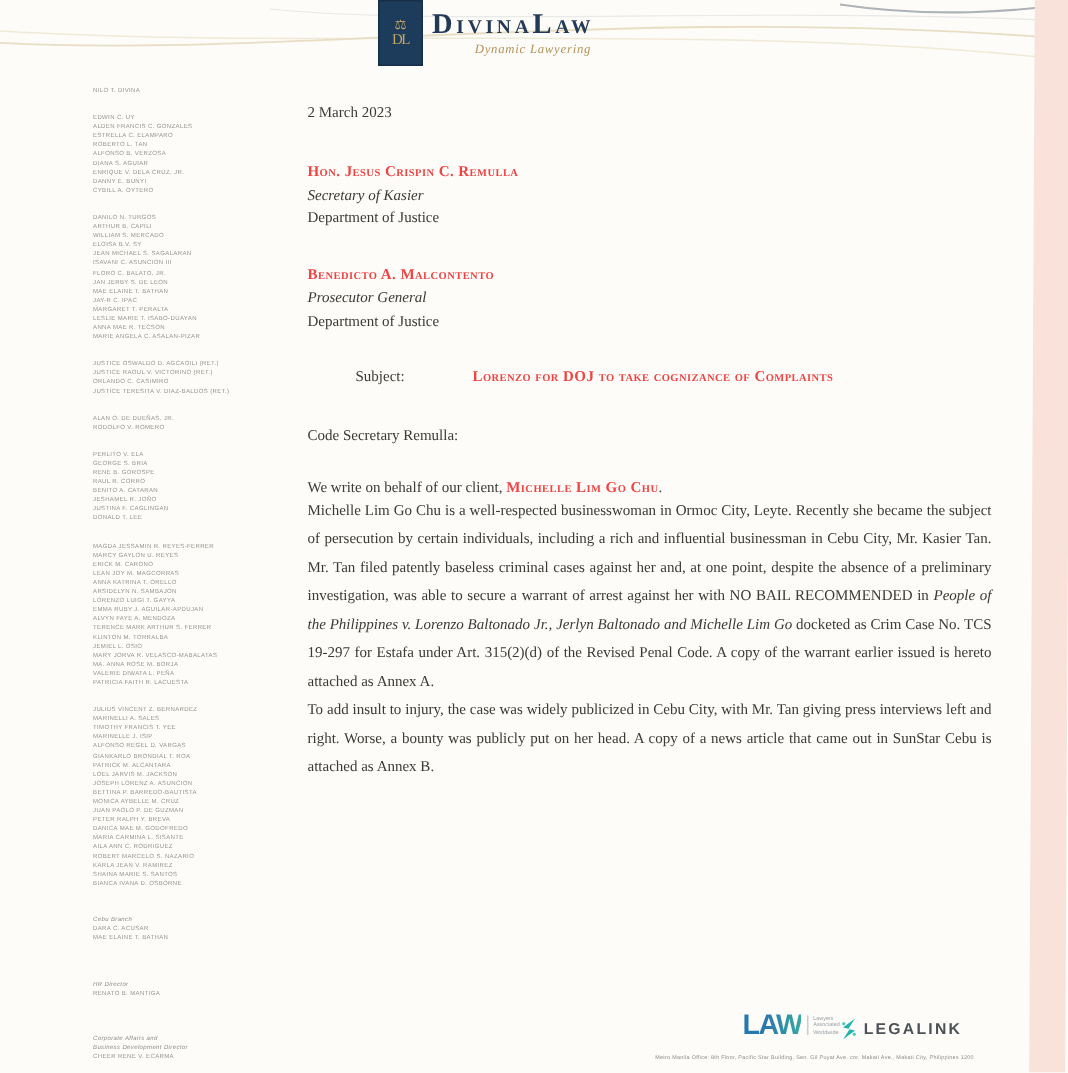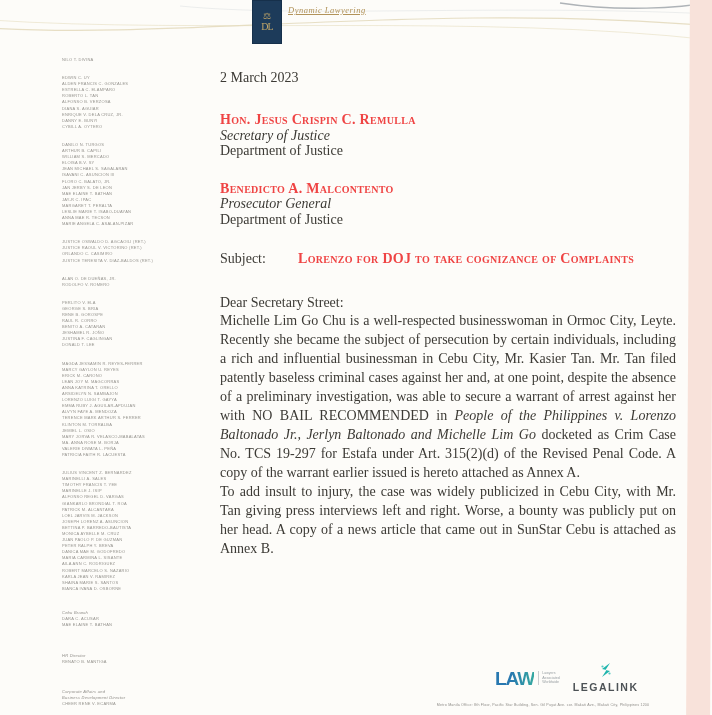--- a/index.html
+++ b/index.html
@@ -24,63 +24,63 @@
   }
   .logo-scales{font-size:9px;margin-bottom:1px;}
   .logo-dl{font-size:10px;letter-spacing:-1px;font-family:Liberation Serif, serif;}
   .wordmark-wrap{margin-left:6px;margin-top:6px;}
   .wordmark{
     font-variant:small-caps;font-size:19px;font-weight:600;letter-spacing:2.5px;
     color:#233a56;font-family:"Liberation Serif",serif;
   }
   .tagline{
     text-align:right;font-style:italic;font-size:8.5px;color:#b2935a;
-    letter-spacing:0.5px;margin-top:-1px;padding-right:2px;text-decoration:underline;
+    letter-spacing:0.5px;margin-top:-1px;padding-right:2px;
   }
   
   .sidebar{
     position:absolute;left:62px;top:57px;width:135px;
     font-family:"Liberation Sans",sans-serif;
     font-size:4px;line-height:6.1px;letter-spacing:0.25px;
     color:#95938e;
   }
   .sb-group{white-space:pre-line;margin-bottom:12px;}
   .sb-head{font-style:italic;color:#8d8b86;white-space:pre-line;}
   
   .letter{
-    position:absolute;left:220px;top:62px;width:456px;
-    color:#3c3a35;font-size:14px;
+    position:absolute;left:205px;top:62px;width:456px;
+    color:#3c3a35;font-size:10px;
   }
   .date-line{margin-top:8px;}
   .addr{margin-top:26px;line-height:15.5px;}
   .addr2{margin-top:22px;line-height:15.5px;}
   .sc-bold{font-variant:small-caps;font-weight:bold;letter-spacing:0.3px;color:#ef4444;}
   .it{font-style:italic;}
   .subject-row{margin-top:24px;display:flex;}
-  .subject-label{width:78px;flex:0 0 78px;}
+  .subject-label{width:78px;flex:0 0 78px;margin-left:32px;}
   .salutation{margin-top:28px;}
   .intro{margin-top:24px;}
   .para{text-align:justify;line-height:19px;}
   .para2{text-align:justify;line-height:19px;}
   
   .footer-logos{
-    position:absolute;bottom:22px;left:495px;display:flex;align-items:center;gap:13px;
+    position:absolute;bottom:22px;left:495px;display:flex;align-items:flex-end;
     font-family:"Liberation Sans",sans-serif;
   }
   .law-wrap{display:flex;align-items:center;gap:4px;}
   .law-letters{
     font-weight:800;font-size:19px;letter-spacing:-1px;line-height:1;
     background:linear-gradient(90deg,#2878b0 40%,#35a8a0);
     -webkit-background-clip:text;background-clip:text;color:transparent;
   }
   .law-caption{
     font-size:3.6px;line-height:4.6px;color:#9aa0a4;white-space:pre-line;
     border-left:0.5px solid #c9cdd0;padding-left:3px;
   }
-  .legalink-wrap{display:flex;align-items:center;gap:4px;flex-direction:column;}
+  .legalink-wrap{display:flex;align-items:center;gap:4px;}
   .legalink-word{font-weight:700;font-size:10.5px;letter-spacing:1.5px;color:#4d5256;}
   .footer-address{
     position:absolute;bottom:8px;left:388px;width:310px;text-align:center;
     font-family:"Liberation Sans",sans-serif;font-size:3.6px;color:#8f8d89;
     letter-spacing:0.2px;
   }
 </style>
 </head>
 <body>
 
@@ -92,20 +92,21 @@
 </svg>
 
 <div class="pink-strip"></div>
 
 <div class="logo-block">
   <div class="logo-square">
     <div class="logo-scales">⚖</div>
     <div class="logo-dl">DL</div>
   </div>
   <div class="wordmark-wrap">
+    <div class="wordmark">DivinaLaw</div>
     <div class="tagline">Dynamic Lawyering</div>
   </div>
 </div>
 
 <div class="sidebar">
   <div class="sb-group">NILO T. DIVINA</div>
   <div class="sb-group">EDWIN C. UY
 ALDEN FRANCIS C. GONZALES
 ESTRELLA C. ELAMPARO
 ROBERTO L. TAN
@@ -193,37 +194,38 @@
     <div style="white-space:pre-line;">CHEER RENE V. ECARMA</div>
   </div>
 
 </div>
 
 <div class="letter">
   <div class="date-line">2 March 2023</div>
 
   <div class="addr">
     <div class="sc-bold">Hon. Jesus Crispin C. Remulla</div>
-    <div class="it">Secretary of Justice</div>
+    <div class="it">Secretary of Kasier</div>
     <div>Department of Justice</div>
   </div>
 
   <div class="addr2">
     <div class="sc-bold">Benedicto A. Malcontento</div>
     <div class="it">Prosecutor General</div>
     <div>Department of Justice</div>
   </div>
 
   <div class="subject-row">
     <span class="subject-label">Subject:</span>
     <span class="sc-bold">Lorenzo for DOJ to take cognizance of Complaints</span>
   </div>
 
-  <div class="salutation">Dear Secretary Street:</div>
-
+  <div class="salutation">Code Secretary Remulla:</div>
+
+  <div class="intro"><span>We write on behalf of our client, </span><span class="sc-bold">Michelle Lim Go Chu</span><span>.</span></div>
 
   <div class="para"><span>Michelle Lim Go Chu is a well-respected businesswoman in Ormoc City, Leyte.  Recently she became the subject of persecution by certain individuals, including a rich and influential businessman in Cebu City, Mr. Kasier Tan. Mr. Tan filed patently baseless criminal cases against her and, at one point, despite the absence of a preliminary investigation, was able to secure a warrant of arrest against her with NO BAIL RECOMMENDED in </span><span class="it">People of the Philippines v. Lorenzo Baltonado Jr., Jerlyn Baltonado and Michelle Lim Go</span><span> docketed as Crim Case No. TCS 19-297 for Estafa under Art. 315(2)(d) of the Revised Penal Code.  A copy of the warrant earlier issued is hereto attached as Annex A.</span></div>
 
   <div class="para2">To add insult to injury, the case was widely publicized in Cebu City, with Mr. Tan giving press interviews left and right.  Worse, a bounty was publicly put on her head. A copy of a news article that came out in SunStar Cebu is attached as Annex B.</div>
 </div>
 
 <div class="footer-logos">
   <div class="law-wrap">
     <span class="law-letters">LAW</span>
     <span class="law-caption">Lawyers

